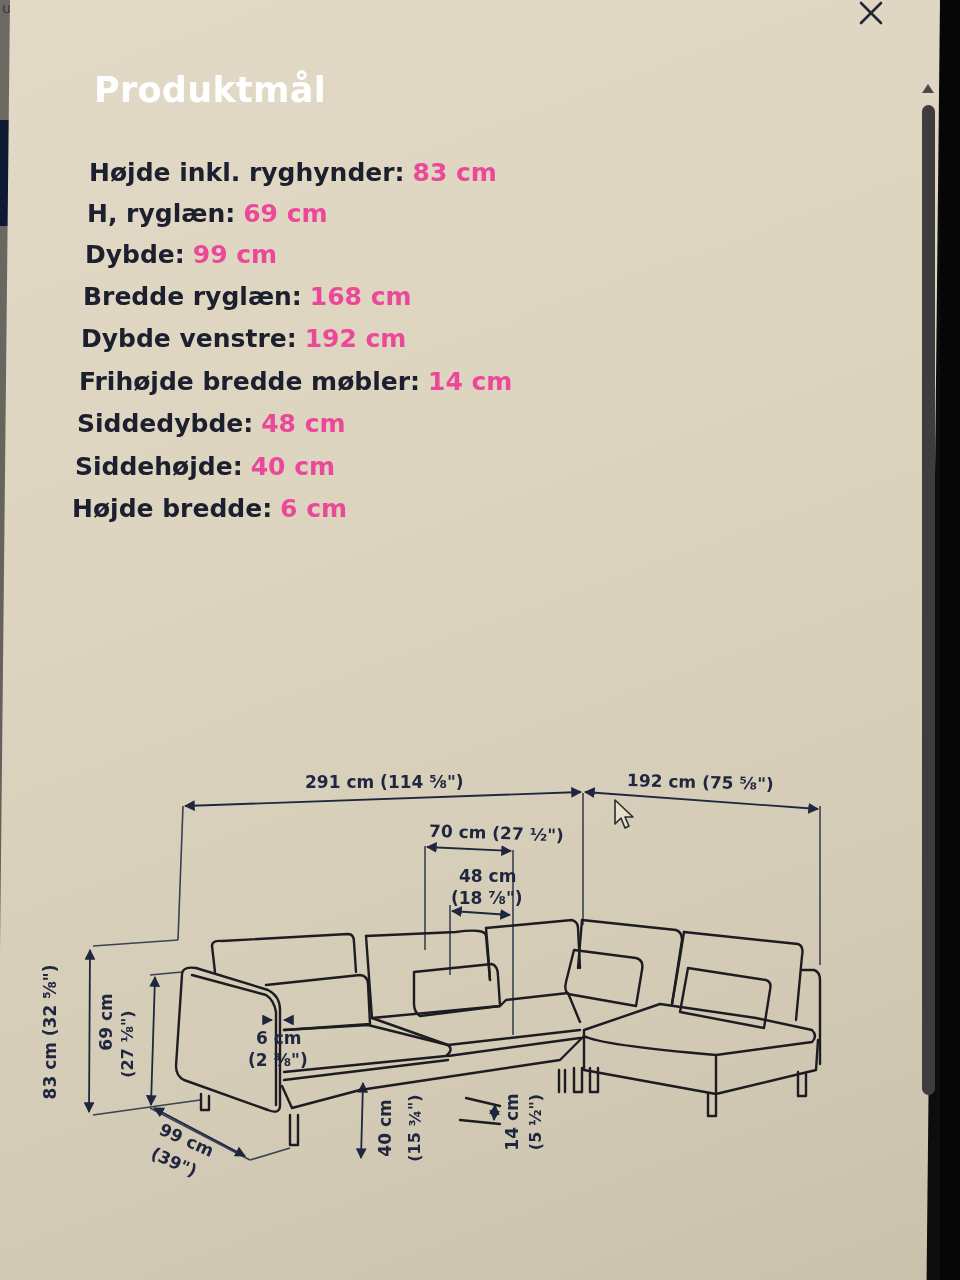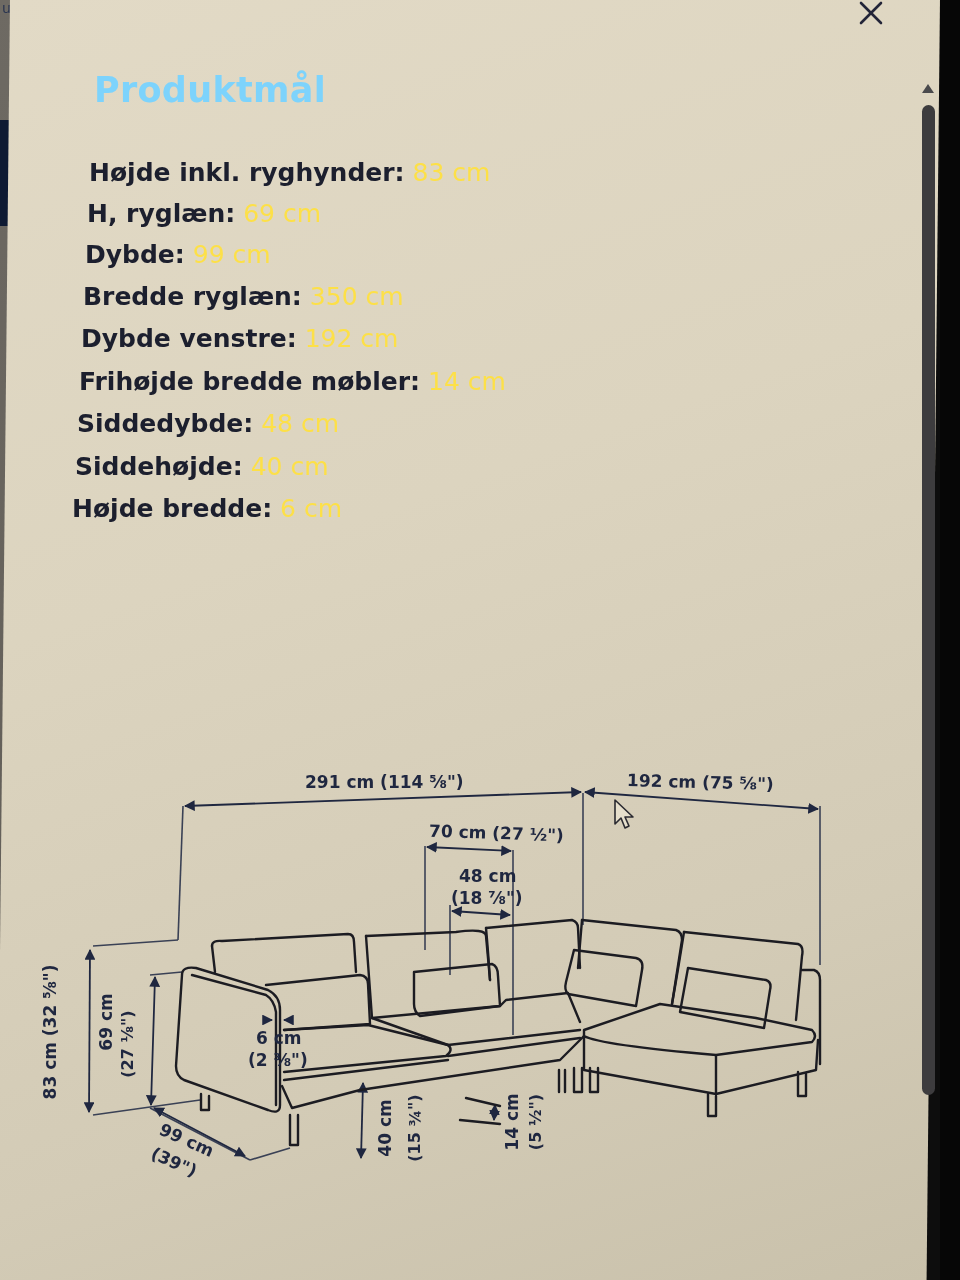--- a/index.html
+++ b/index.html
@@ -39,28 +39,28 @@
     }
     .scroll-thumb {
       position: absolute; left: 4px; top: 21px; width: 13px; height: 990px;
       background: #3d3c3e; border-radius: 7px;
     }
     .bezel {
       position: absolute; left: 940px; top: 0; width: 20px; height: 1280px; background: #060606;
     }
     h1 {
       position: absolute; left: 94px; top: 70px; margin: 0;
-      font-size: 35px; font-weight: bold; color: #7dd3fc; letter-spacing: 0.3px;
+      font-size: 35px; font-weight: bold; color: #ffffff; letter-spacing: 0.3px;
     }
     .spec-list { position: absolute; left: 0; top: 158px; }
     .spec-row {
       position: absolute; white-space: nowrap; font-size: 25px; color: #1c1f2e;
     }
     .spec-row .lbl { font-weight: bold; }
-    .spec-row .val { font-weight: normal; color: #fde047; margin-top: 29px; }
+    .spec-row .val { font-weight: bold; color: #ec4899; margin-top: 29px; }
     .diagram { position: absolute; left: 0; top: 0; width: 940px; height: 1280px; }
     .dim-label {
       position: absolute; font-size: 17px; font-weight: bold; color: #1f2740; white-space: nowrap;
       line-height: 20px;
     }
     .cursor { position: absolute; left: 613px; top: 798px; }
   </style>
 </head>
 <body>
 
@@ -88,21 +88,21 @@
   <div class="spec-row" style="left:87px;top:41px;">
     <span class="lbl">H, ryglæn:</span>
     <span class="val">69 cm</span>
   </div>
   <div class="spec-row" style="left:85px;top:82px;">
     <span class="lbl">Dybde:</span>
     <span class="val">99 cm</span>
   </div>
   <div class="spec-row" style="left:83px;top:124px;">
     <span class="lbl">Bredde ryglæn:</span>
-    <span class="val">350 cm</span>
+    <span class="val">168 cm</span>
   </div>
   <div class="spec-row" style="left:81px;top:166px;">
     <span class="lbl">Dybde venstre:</span>
     <span class="val">192 cm</span>
   </div>
   <div class="spec-row" style="left:79px;top:209px;">
     <span class="lbl">Frihøjde bredde møbler:</span>
     <span class="val">14 cm</span>
   </div>
   <div class="spec-row" style="left:77px;top:251px;">

